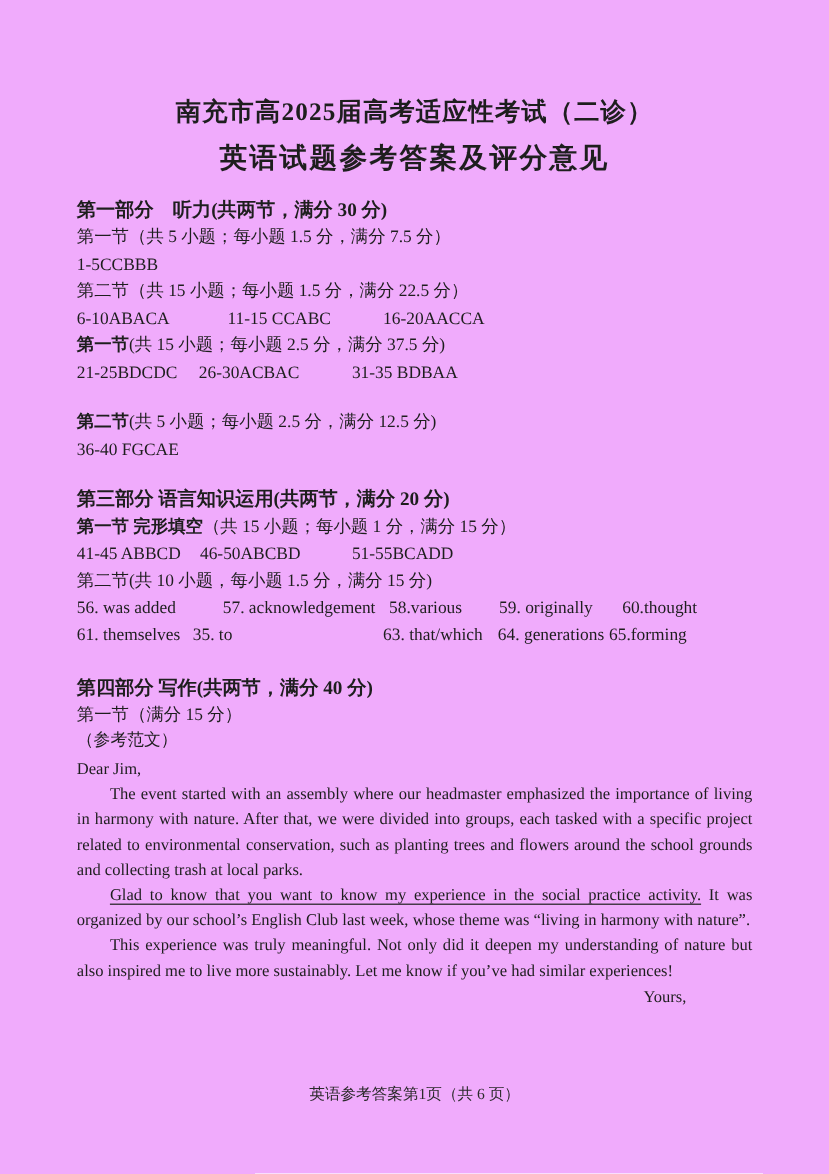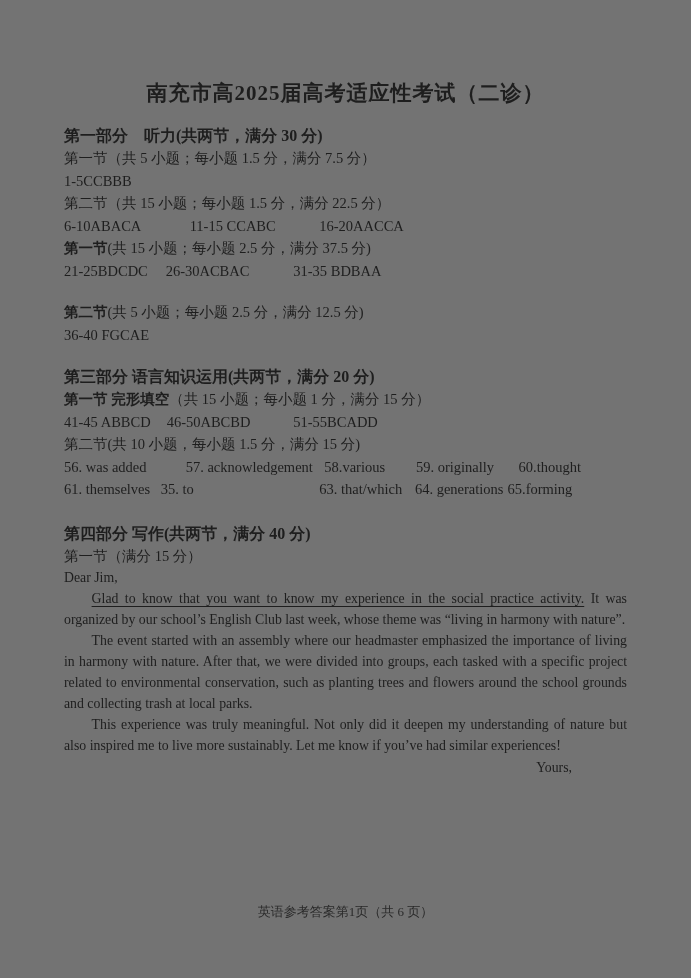--- a/index.html
+++ b/index.html
@@ -5,21 +5,21 @@
   html, body {
     margin: 0;
     padding: 0;
     background: #ffffff;
   }
   .page {
     position: relative;
     width: 691px;
     height: 978px;
     margin: 0 auto;
-    background: #737373;
+    background: #f0abfc;
     color: #1e1e1e;
     font-family: "Liberation Serif", "DejaVu Serif", serif;
     overflow: hidden;
   }
   .content {
     padding: 78px 64px 0 64px;
   }
   .doc-title {
     margin: 0;
     text-align: center;
@@ -103,20 +103,21 @@
     color: #2a2a2a;
   }
 </style>
 </head>
 <body>
 
 <div class="page">
   <div class="content">
 
     <h1 class="doc-title">南充市高2025届高考适应性考试（二诊）</h1>
+    <h2 class="doc-subtitle">英语试题参考答案及评分意见</h2>
 
     <section>
       <p class="part-heading mt-part">第一部分　听力(共两节，满分 30 分)</p>
       <p class="line">第一节（共 5 小题；每小题 1.5 分，满分 7.5 分）</p>
       <p class="line">1-5CCBBB</p>
       <p class="line">第二节（共 15 小题；每小题 1.5 分，满分 22.5 分）</p>
       <p class="line">
         <span class="col p1c1">6-10ABACA</span>
         <span class="col p1c2">11-15 CCABC</span>
         <span class="col">16-20AACCA</span>
@@ -155,23 +156,24 @@
         <span class="col r61c2">35. to</span>
         <span class="col r61c3">63. that/which</span>
         <span class="col r61c4">64. generations</span>
         <span class="col">65.forming</span>
       </p>
     </section>
 
     <section>
       <p class="part-heading gap" style="margin-top:21px">第四部分 写作(共两节，满分 40 分)</p>
       <p class="line strong">第一节（满分 15 分）</p>
+      <p class="essay-note">（参考范文）</p>
       <p class="essay-salutation">Dear Jim,</p>
+      <p class="essay-para">The event started with an assembly where our headmaster emphasized the importance of living in harmony with nature. After that, we were divided into groups, each tasked with a specific project related to environmental conservation, such as planting trees and flowers around the school grounds and collecting trash at local parks.</p>
       <p class="essay-para"><span class="underlined">Glad to know that you want to know my experience in the social practice activity.</span><span> It was organized by our school’s English Club last week, whose theme was “living in harmony with nature”.</span></p>
-      <p class="essay-para">The event started with an assembly where our headmaster emphasized the importance of living in harmony with nature. After that, we were divided into groups, each tasked with a specific project related to environmental conservation, such as planting trees and flowers around the school grounds and collecting trash at local parks.</p>
       <p class="essay-para">This experience was truly meaningful. Not only did it deepen my understanding of nature but also inspired me to live more sustainably. Let me know if you’ve had similar experiences!</p>
       <p class="essay-closing">Yours,</p>
     </section>
 
   </div>
 
   <div class="page-footer">英语参考答案第1页（共 6 页）</div>
 </div>
 
 </body></html>

